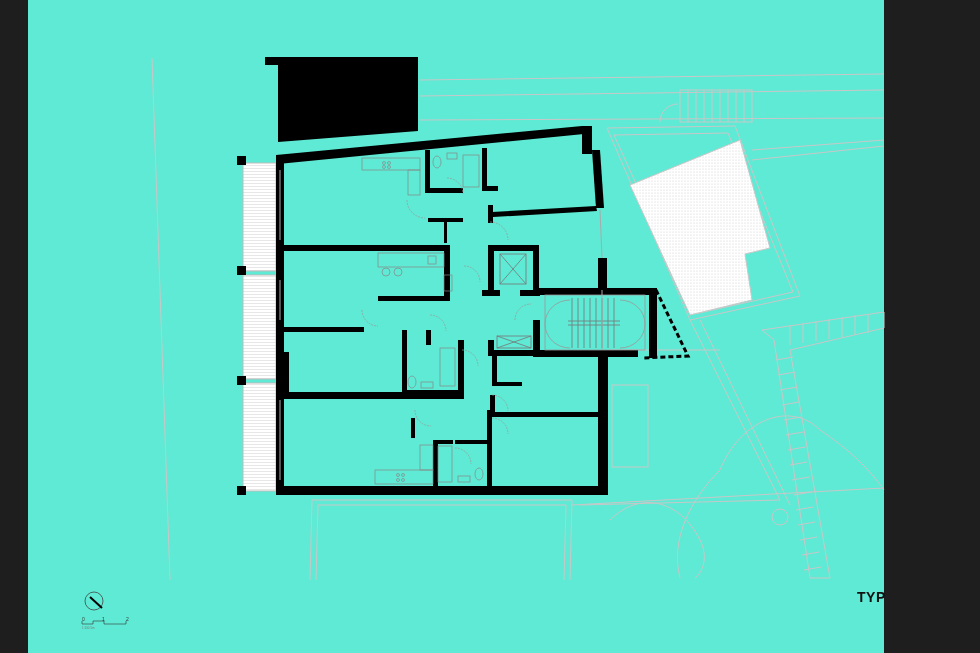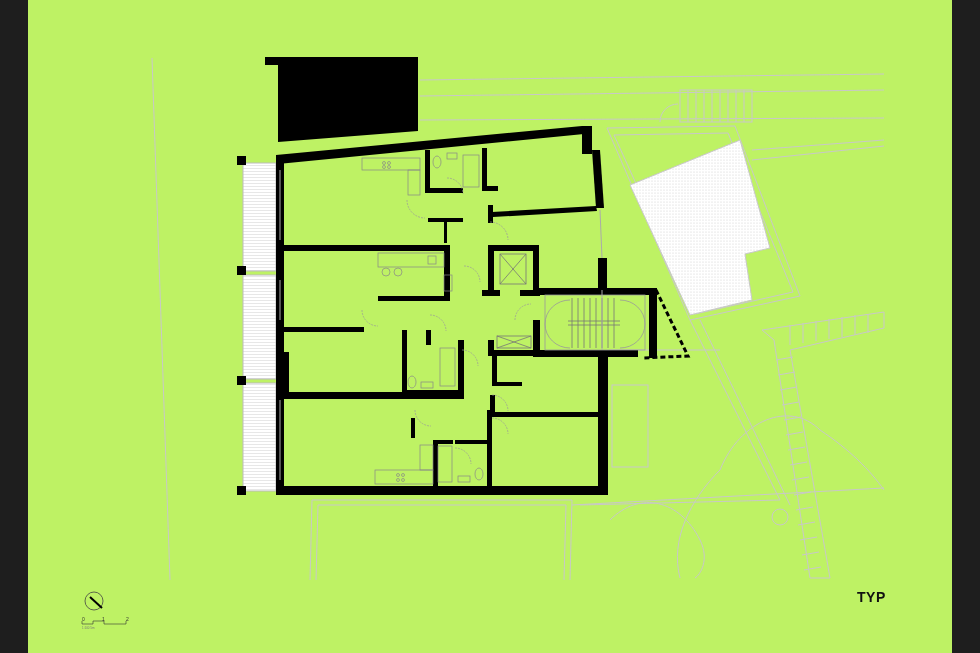--- a/index.html
+++ b/index.html
@@ -1,17 +1,17 @@
 <!DOCTYPE html>
 <html><head>
 <meta charset="utf-8">
 <style>
   html,body{margin:0;padding:0;}
   body{width:980px;height:653px;background:#1e1e1e;position:relative;overflow:hidden;font-family:"Liberation Sans",sans-serif;}
-  #sheet{position:absolute;left:28px;top:0;width:924px;height:653px;background:#bef264;}
+  #sheet{position:absolute;left:28px;top:0;width:856px;height:653px;background:#5eead4;}
   #plan{position:absolute;left:0;top:0;}
   .lbl{position:absolute;font-family:"Liberation Sans",sans-serif;color:#111;}
   #typ{left:857px;top:589px;font-size:14px;font-weight:bold;letter-spacing:0.5px;}
   .scale-t{font-size:5px;color:#333;}
 </style>
 </head>
 <body>
 
 <div id="sheet">
 <svg id="plan" width="924" height="653" viewBox="28 0 924 653">

